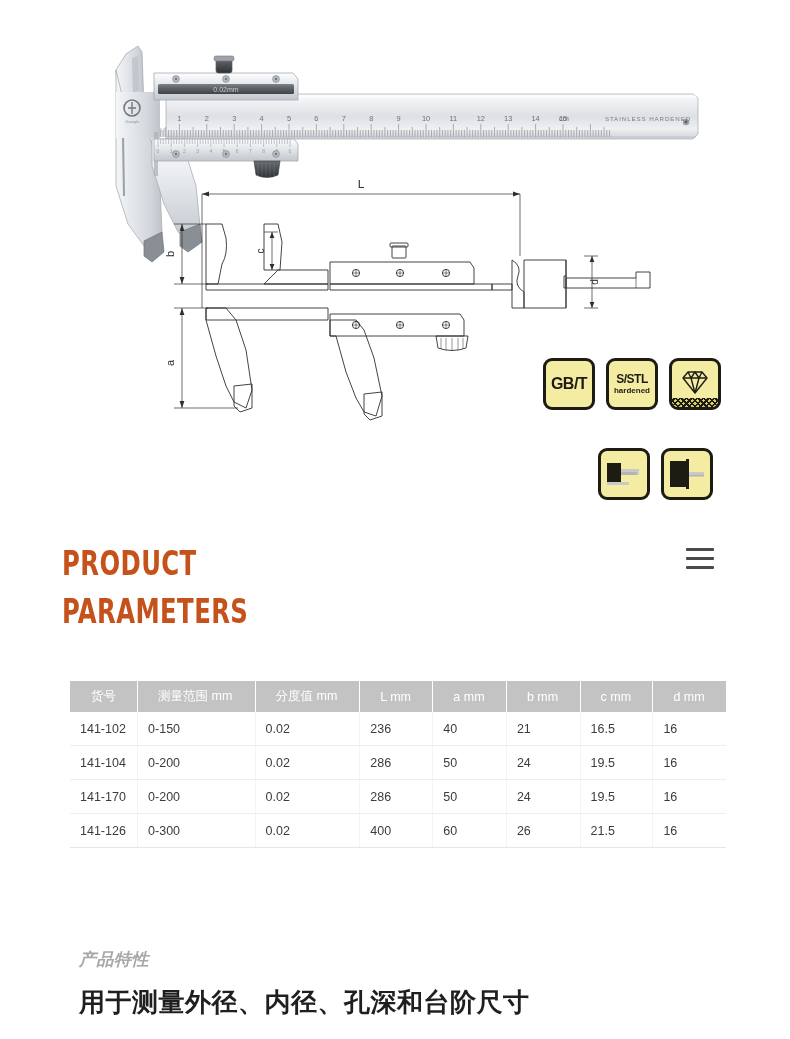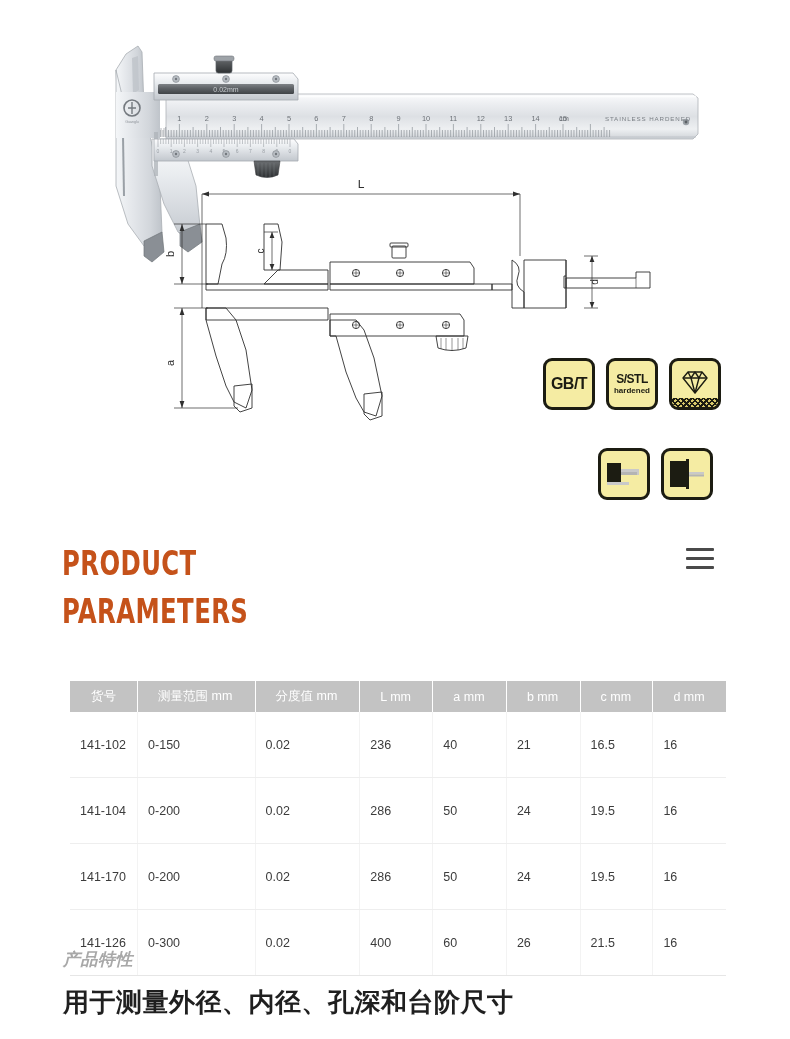--- a/index.html
+++ b/index.html
@@ -142,34 +142,34 @@
     height: 31px;
     padding: 0 20px;
     text-align: left;
     border-right: 1px solid #ffffff;
     white-space: nowrap;
   }
   #param-table thead th:last-child { border-right: none; }
   #param-table thead th.ctr { text-align: center; }
   #param-table tbody td {
     height: 33px;
-    padding: 16px 10px;
+    padding: 0 10px;
     border-bottom: 1px solid #eeeeee;
     border-right: 1px solid #f3f3f3;
     color: #3c3c3c;
     font-size: 12.5px;
     white-space: nowrap;
   }
   #param-table tbody td:last-child { border-right: none; }
   #param-table tbody tr:last-child td { border-bottom: 1px solid #e6e6e6; }
 
   
   #feature-block {
     position: absolute;
-    left: 63px; top: 948px;
+    left: 79px; top: 948px;
     width: 690px;
   }
   #feature-label {
     font-size: 17px;
     color: #a8a8a8;
     font-weight: bold;
     font-style: italic;
     margin: 0 0 14px 0;
     letter-spacing: 0.5px;
   }

